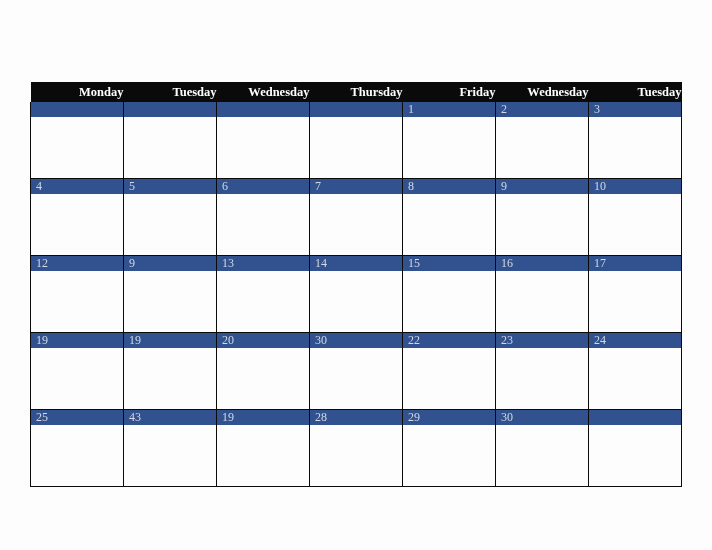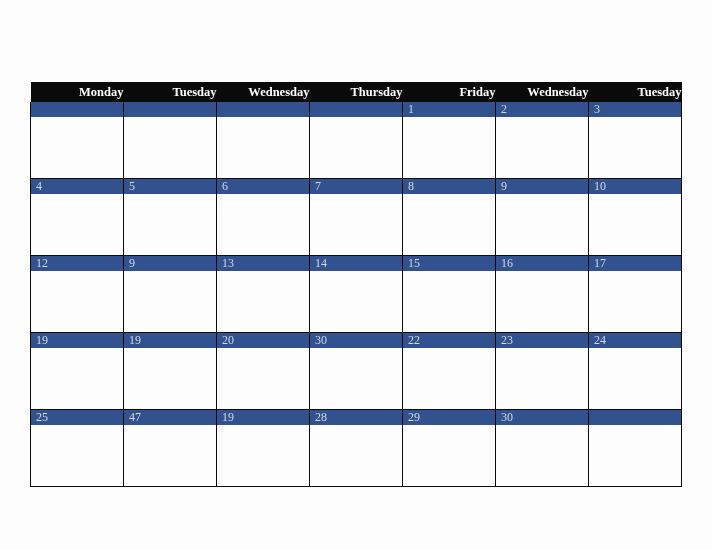--- a/index.html
+++ b/index.html
@@ -340,21 +340,21 @@
       </tr>
       <tr>
         <td>
             <div class="daycell">
               <div class="daynum-bar">25</div>
               <div class="day-body"></div>
             </div>
           </td>
         <td>
             <div class="daycell">
-              <div class="daynum-bar">47</div>
+              <div class="daynum-bar">43</div>
               <div class="day-body"></div>
             </div>
           </td>
         <td>
             <div class="daycell">
               <div class="daynum-bar">19</div>
               <div class="day-body"></div>
             </div>
           </td>
         <td>

